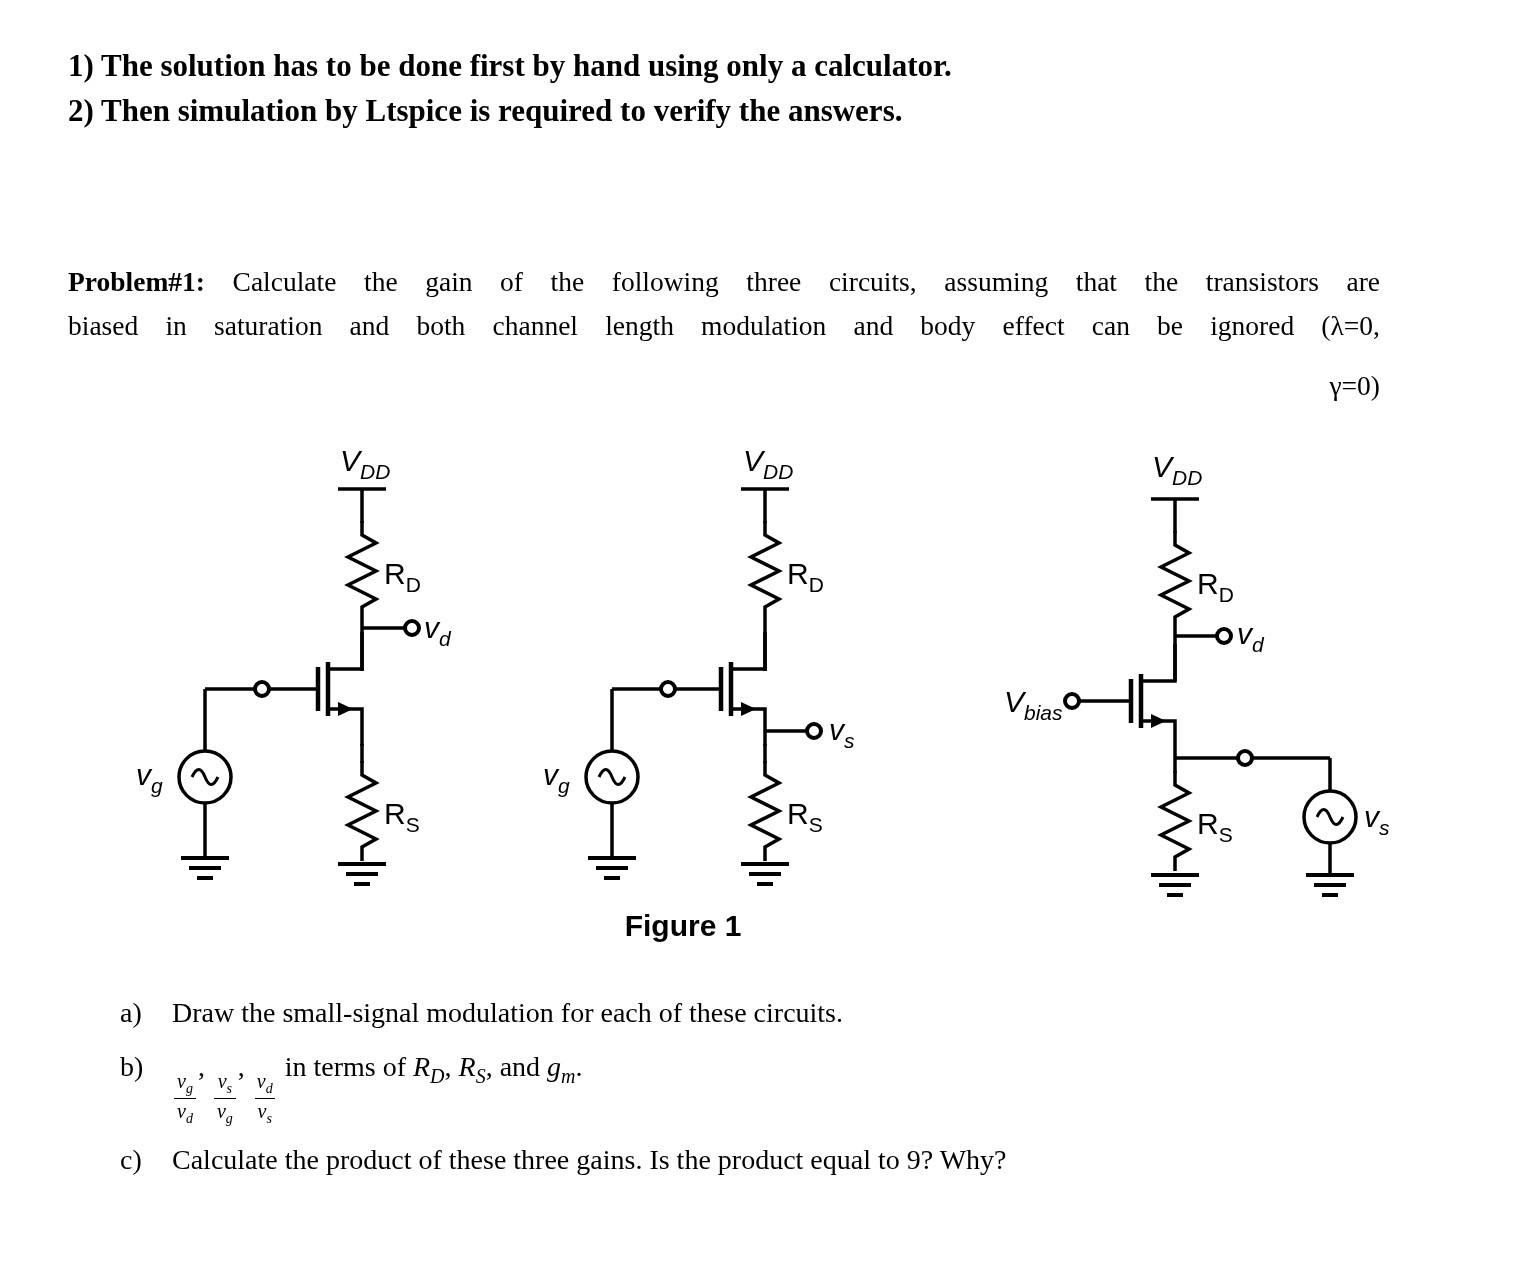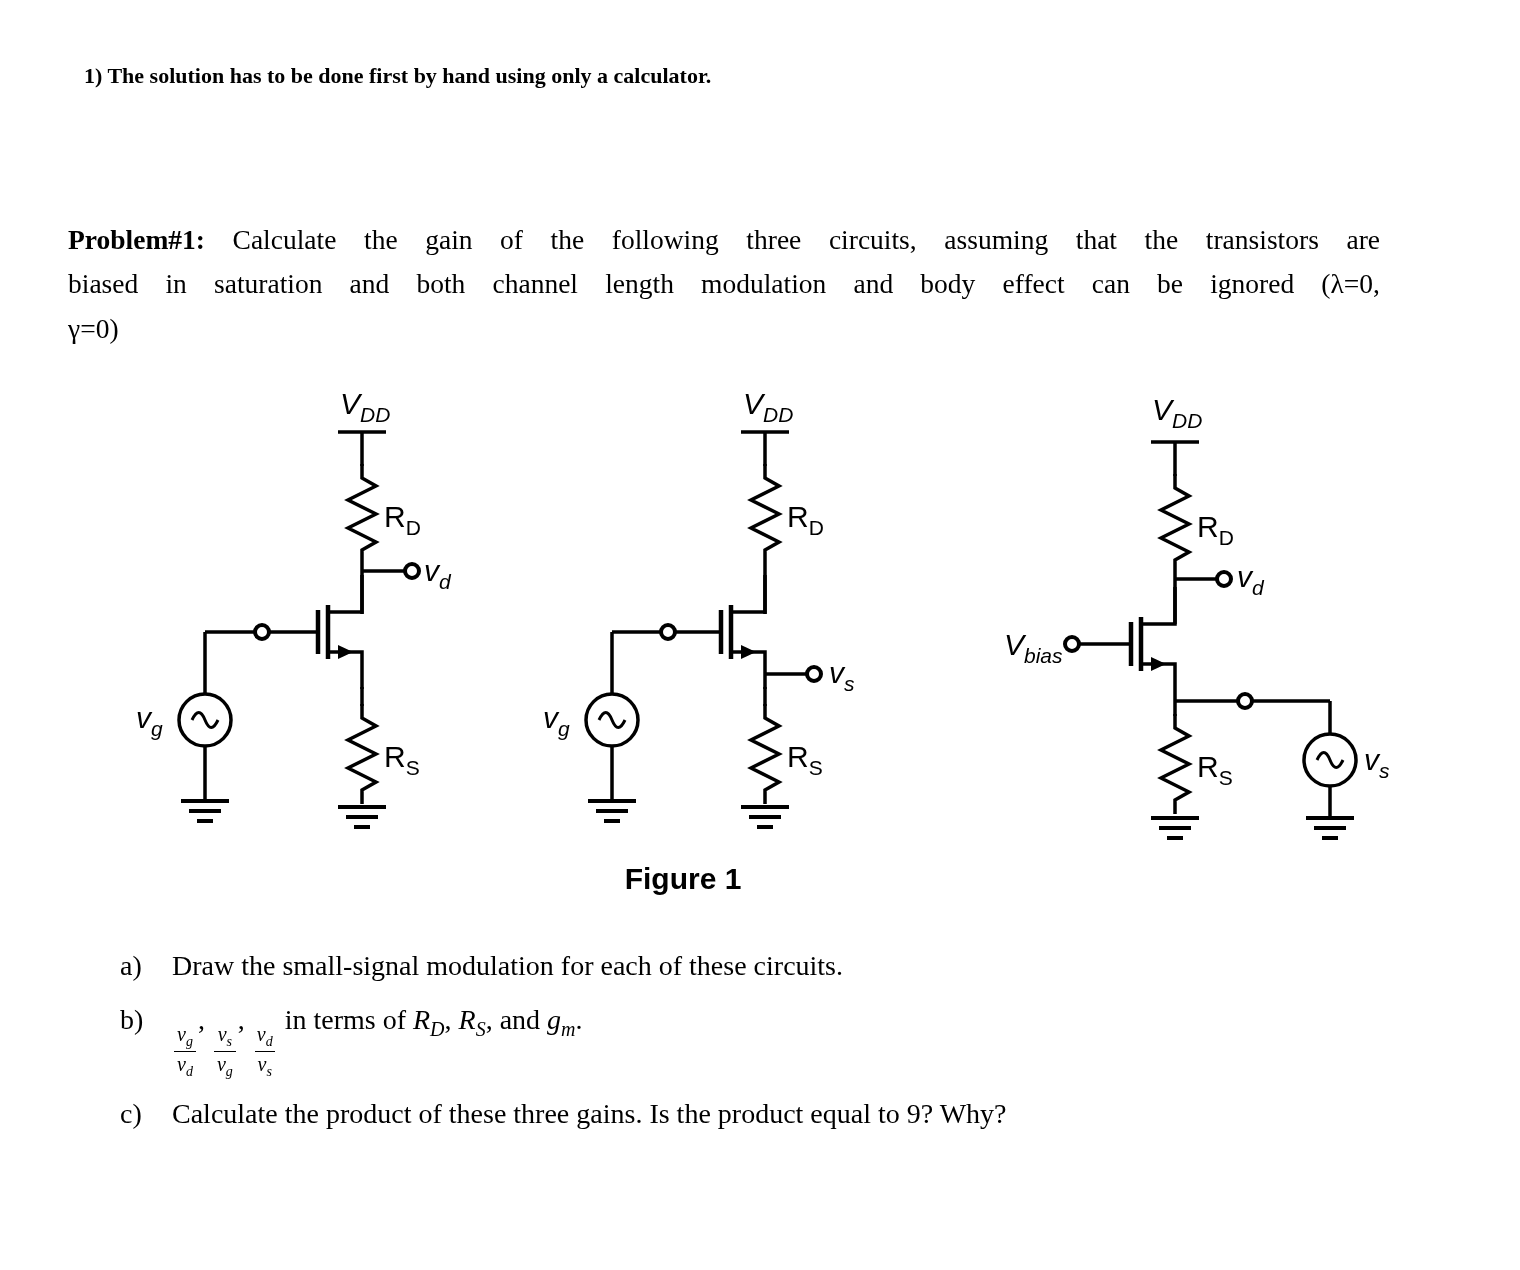--- a/index.html
+++ b/index.html
@@ -1,29 +1,29 @@
 <!DOCTYPE html>
 <html><head>
 <meta charset="utf-8">
 <style>
   html,body{margin:0;padding:0;}
   body{
     width:1520px;height:1270px;background:#ffffff;color:#000;
     font-family:"Liberation Serif",serif;overflow:hidden;
   }
   .page{box-sizing:border-box;padding:44px 70px 0 68px;}
-  .instr p{margin:16px;font-weight:bold;font-size:22px;line-height:1.45;}
+  .instr p{margin:0;font-weight:bold;font-size:31px;line-height:1.45;}
   .problem{margin:126px 0 0 0;font-size:27.5px;line-height:1.62;width:1312px;}
   .problem .jline{text-align:justify;text-align-last:justify;}
-  .problem .lastline{text-align:left;}
+  .problem .lastline{text-align:right;margin-top:15px;}
   .problem b{font-weight:bold;}
   .figure{margin-left:-68px;margin-top:22px;}
   .figure svg{display:block;}
   .caption{
-    width:1366px;text-align:center;margin-top:10px;
+    width:1366px;text-align:center;
     font-family:"Liberation Sans",sans-serif;font-weight:bold;font-size:30px;
   }
   .questions{margin-top:50px;font-size:28px;padding-left:52px;}
   .q{position:relative;padding-left:52px;margin-bottom:14px;line-height:1.45;}
   .q .qlab{position:absolute;left:0;top:0;}
   .q i, .q sub.isub{font-style:italic;}
   .q sub{font-size:20px;}
   .frac{
     display:inline-flex;flex-direction:column;align-items:center;
     font-style:italic;font-size:20px;line-height:1.05;vertical-align:-12px;
@@ -37,20 +37,21 @@
   svg .ls{font-size:21px;}
   svg .it{font-style:italic;}
 </style>
 </head>
 <body>
 
 <div class="page">
 
   <div class="instr">
     <p>1) The solution has to be done first by hand using only a calculator.</p>
+    <p>2) Then simulation by Ltspice is required to verify the answers.</p>
   </div>
 
   <div class="problem">
     <div class="jline"><b>Problem#1:</b> <span>Calculate the gain of the following three circuits, assuming that the transistors are</span></div>
     <div class="jline">biased in saturation and both channel length modulation and body effect can be ignored (λ=0,</div>
     <div class="lastline">γ=0)</div>
   </div>
 
   <div class="figure">
     <svg width="1520" height="478" viewBox="0 0 1520 478">

